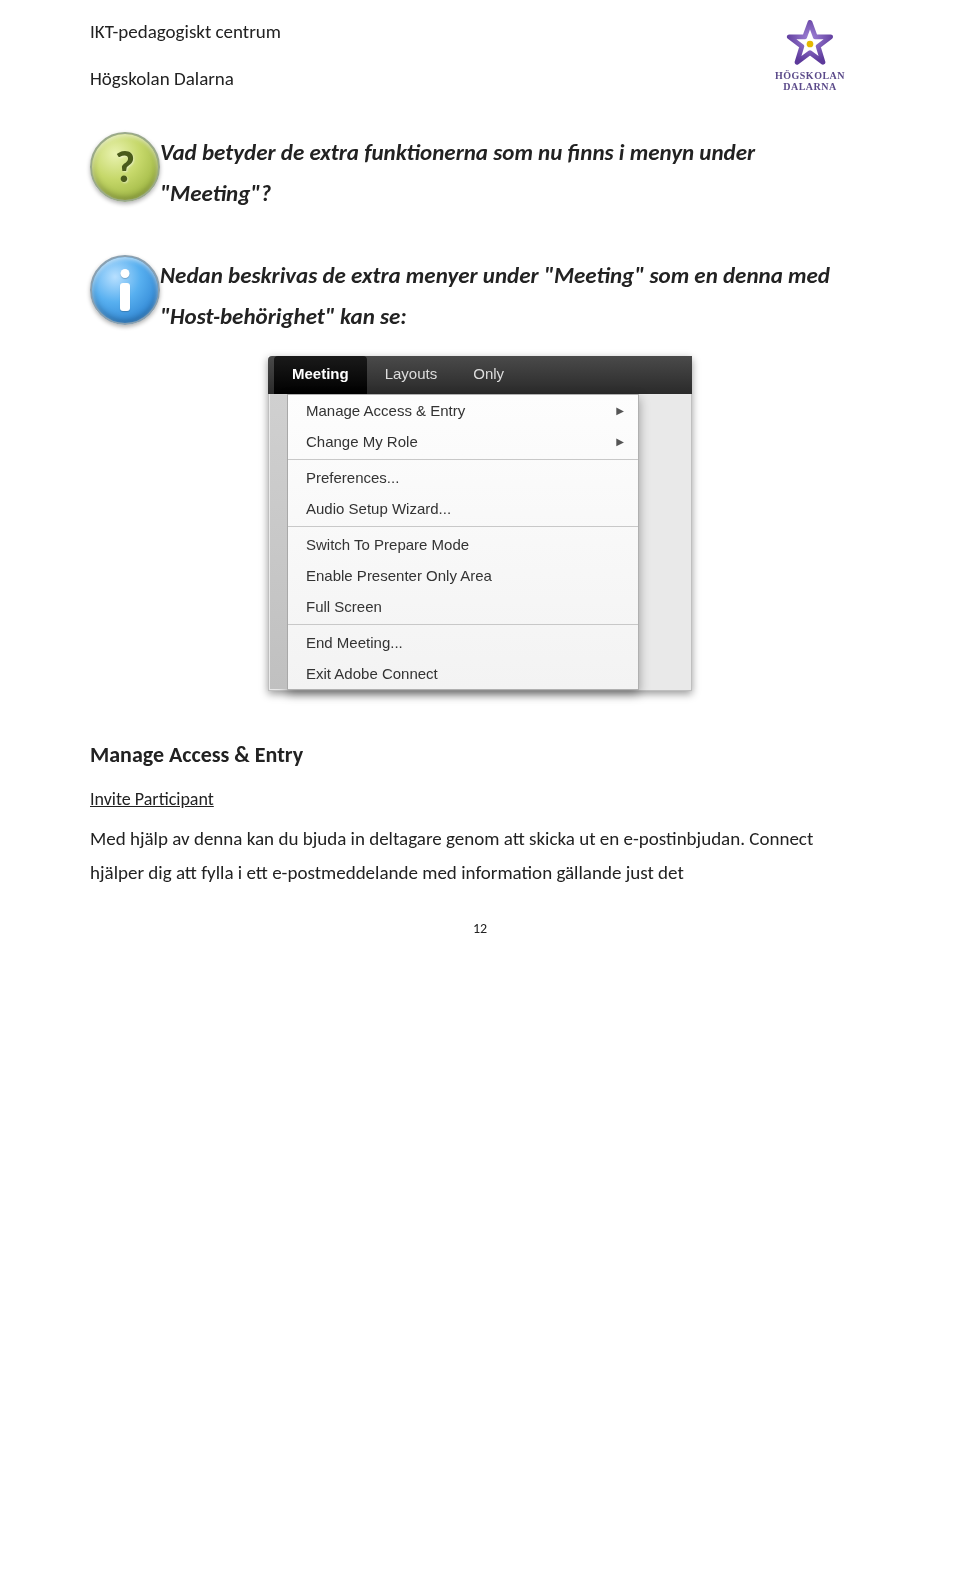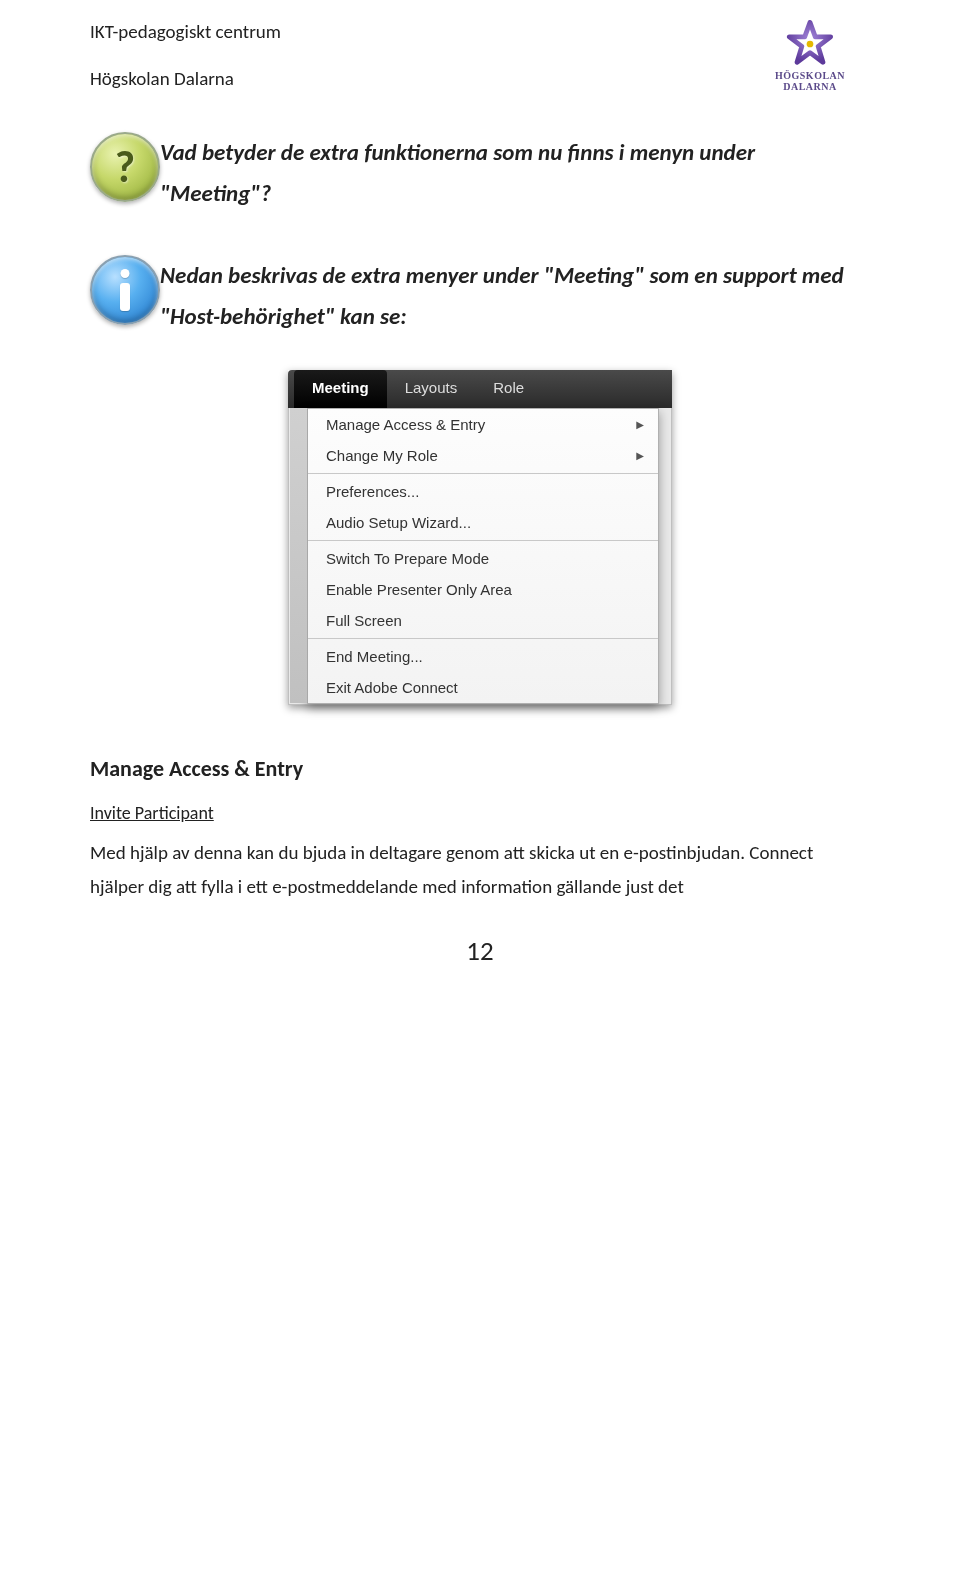--- a/index.html
+++ b/index.html
@@ -69,22 +69,22 @@
     content:"";
     position:absolute; top:26px; left:50%; transform:translateX(-50%);
     width:10px; height:28px; background:#fff; border-radius:3px;
     box-shadow: 0 1px 1px rgba(0,0,0,.2);
   }
 
   .body-text { font-style: italic; font-size:23px; line-height:1.8; font-weight:bold; color:#222; }
   .non-italic { font-style: italic; font-weight: bold;}
 
   .menu-screenshot {
-    margin: 32px auto 50px auto;
-    width: 384px;
+    margin: 18px auto 50px auto;
+    width: 424px;
     box-shadow: 0 3px 8px rgba(0,0,0,0.4);
     font-family: "Segoe UI", Arial, sans-serif;
   }
   .menu-bar {
     background: linear-gradient(#4a4a4a,#2a2a2a);
     border-top-left-radius: 4px;
     display:flex; align-items:stretch;
     height:38px;
     padding-left:6px;
     color:#ddd; font-size:15px;
@@ -127,21 +127,21 @@
   }
   .menu-dropdown .mi.has-sub::after{
     content:"▶"; font-size:10px; color:#555;
   }
   .menu-sep { height:1px; background:#c8c8c8; margin:2px 0; }
 
   .para-h { font-size:22px; font-weight:bold; margin: 24px 0 8px 0; }
   .para-h2 { font-size:18px; text-decoration:underline; margin: 20px 0 12px 0; }
   .para { font-size:19px; line-height:1.8; margin:0 0 12px 0; }
 
-  .pagenum { text-align:center; font-size:27px; margin-top:30px; }
+  .pagenum { text-align:center; font-size:14px; margin-top:30px; }
 </style>
 </head>
 <body>
 
 <div class="page">
 
   <div class="header-row">
     <div class="hdr-left">
       <div>IKT-pedagogiskt centrum</div>
       <div class="hdr-line2">Högskolan Dalarna</div>
@@ -171,29 +171,29 @@
   <div class="section-row">
     <div class="icon-q"></div>
     <div class="body-text">
       <span>Vad betyder de extra funktionerna som nu finns i menyn under </span><span>"Meeting"</span><span>?</span>
     </div>
   </div>
 
   <div class="section-row">
     <div class="icon-i"></div>
     <div class="body-text">
-      <span>Nedan beskrivas de extra menyer under </span><span class="non-italic">"Meeting"</span><span> som en support med </span><span class="non-italic">"Host-behörighet"</span><span> kan se:</span>
+      <span>Nedan beskrivas de extra menyer under </span><span class="non-italic">"Meeting"</span><span> som en denna med </span><span class="non-italic">"Host-behörighet"</span><span> kan se:</span>
     </div>
   </div>
 
   <div class="menu-screenshot">
     <div class="menu-bar">
       <div class="menu-tab active">Meeting</div>
       <div class="menu-tab">Layouts</div>
-      <div class="menu-tab">Role</div>
+      <div class="menu-tab">Only</div>
     </div>
     <div class="menu-body">
       <div class="menu-dropdown">
         <div class="menu-left-strip"></div>
         <div class="mi has-sub">
             <span>Manage Access &amp; Entry</span>
           </div>
         <div class="mi has-sub">
             <span>Change My Role</span>
           </div>

